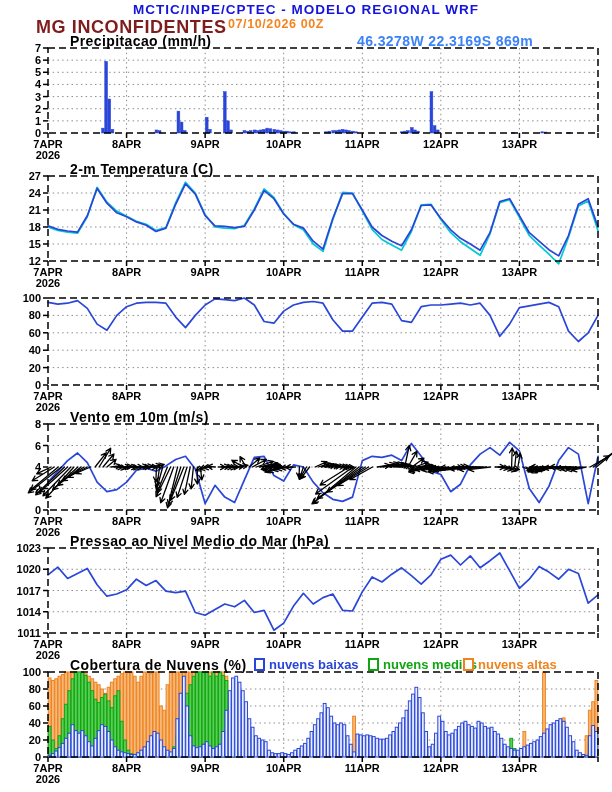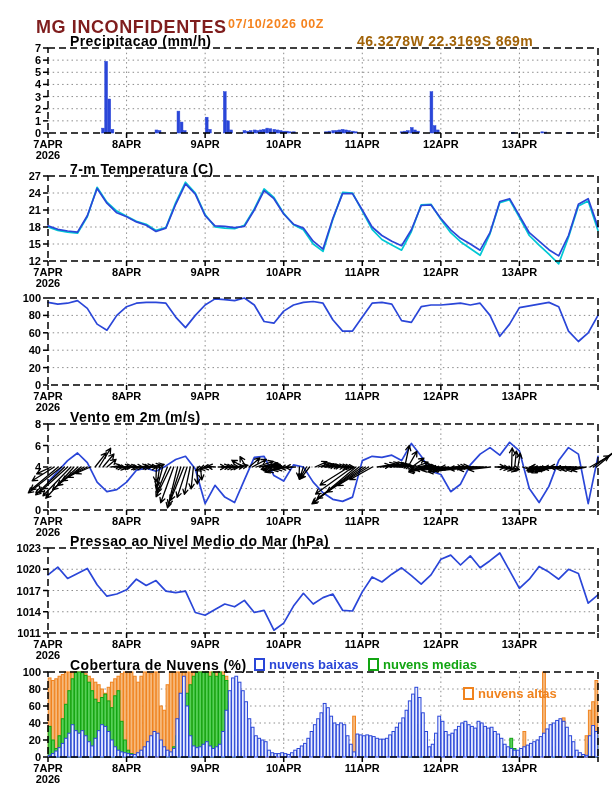--- a/index.html
+++ b/index.html
@@ -3,21 +3,21 @@
 <meta charset="utf-8">
 <style>
   html,body{margin:0;padding:0;background:#ffffff;}
   #page{position:relative;width:612px;height:792px;background:#ffffff;overflow:hidden;
         font-family:"Liberation Sans", sans-serif;font-weight:bold;}
   .abs{position:absolute;white-space:nowrap;}
   #main-title{top:2px;left:0;width:612px;text-align:center;color:#1414dd;font-size:13.5px;letter-spacing:1px;}
   #station{top:17px;left:36px;color:#7f1d1d;font-size:18px;letter-spacing:0.6px;}
   #run-dt{top:17px;left:228px;color:#f5831e;font-size:12.5px;letter-spacing:0.6px;}
   .ptitle{color:#000;font-size:14px;letter-spacing:0.4px;}
-  .orange{color:#a16207;}
+  .orange{color:#3b82f6;}
   .cyan{color:#00c8d4;}
   #chart-svg{position:absolute;top:0;left:0;}
   .lg-item{display:inline-flex;align-items:center;font-size:13px;}
   .lg-box{display:inline-block;width:7px;height:9px;border:2px solid #000;background:#fff;margin-right:4px;}
 </style>
 </head>
 <body>
 
 <div id="page">
   <svg id="chart-svg" width="612" height="792">
@@ -789,39 +789,40 @@
         <text x="126.57142857142857" y="772" text-anchor="middle" font-size="11" font-weight="bold" font-family="&quot;Liberation Sans&quot;, sans-serif" fill="#000">8APR</text>
         <text x="205.14285714285714" y="772" text-anchor="middle" font-size="11" font-weight="bold" font-family="&quot;Liberation Sans&quot;, sans-serif" fill="#000">9APR</text>
         <text x="283.7142857142857" y="772" text-anchor="middle" font-size="11" font-weight="bold" font-family="&quot;Liberation Sans&quot;, sans-serif" fill="#000">10APR</text>
         <text x="362.2857142857143" y="772" text-anchor="middle" font-size="11" font-weight="bold" font-family="&quot;Liberation Sans&quot;, sans-serif" fill="#000">11APR</text>
         <text x="440.85714285714283" y="772" text-anchor="middle" font-size="11" font-weight="bold" font-family="&quot;Liberation Sans&quot;, sans-serif" fill="#000">12APR</text>
         <text x="519.4285714285714" y="772" text-anchor="middle" font-size="11" font-weight="bold" font-family="&quot;Liberation Sans&quot;, sans-serif" fill="#000">13APR</text>
         <text x="48" y="783" text-anchor="middle" font-size="11" font-weight="bold" font-family="&quot;Liberation Sans&quot;, sans-serif" fill="#000">2026</text>
       </g>
     </svg>
 
+  <div id="main-title" class="abs">MCTIC/INPE/CPTEC - MODELO REGIONAL WRF</div>
   <div id="station" class="abs">MG INCONFIDENTES</div>
   <div id="run-dt" class="abs">07/10/2026 00Z</div>
 
   <div class="abs ptitle" style="left:70px;top:33px;">Precipitacao (mm/h)</div>
   <div class="abs ptitle orange" style="left:357px;top:33px;">46.3278W 22.3169S 869m</div>
 
-  <div class="abs ptitle" style="left:70px;top:161px;">7-m Temperatura (C)</div>
+  <div class="abs ptitle" style="left:70px;top:161px;">2-m Temperatura (C)</div>
 
 
-  <div class="abs ptitle" style="left:70px;top:409px;">Vento em 2m (m/s)</div>
+  <div class="abs ptitle" style="left:70px;top:409px;">Vento em 10m (m/s)</div>
 
   <div class="abs ptitle" style="left:70px;top:657px;">Cobertura de Nuvens (%)</div>
 
   <div class="abs ptitle" style="left:70px;top:533px;">Pressao ao Nivel Medio do Mar (hPa)</div>
   <span class="abs lg-item" style="left:254px;top:657px;">
     <span class="lg-box" id="lg-box-0" style="border-color: rgb(42, 70, 216);"></span>
     <span id="lg-lab-0" style="color: rgb(42, 70, 216);">nuvens baixas</span>
   </span>
   <span class="abs lg-item" style="left:368px;top:657px;">
     <span class="lg-box" id="lg-box-1" style="border-color: rgb(18, 165, 18);"></span>
     <span id="lg-lab-1" style="color: rgb(18, 165, 18);">nuvens medias</span>
   </span>
-  <span class="abs lg-item" style="left:463px;top:686px;justify-content:flex-end;">
+  <span class="abs lg-item" style="left:463px;top:657px;justify-content:flex-end;">
     <span class="lg-box" id="lg-box-2" style="border-color: rgb(240, 131, 30);"></span>
     <span id="lg-lab-2" style="color: rgb(240, 131, 30);">nuvens altas</span>
   </span>
 </div>
 
 </body></html>

